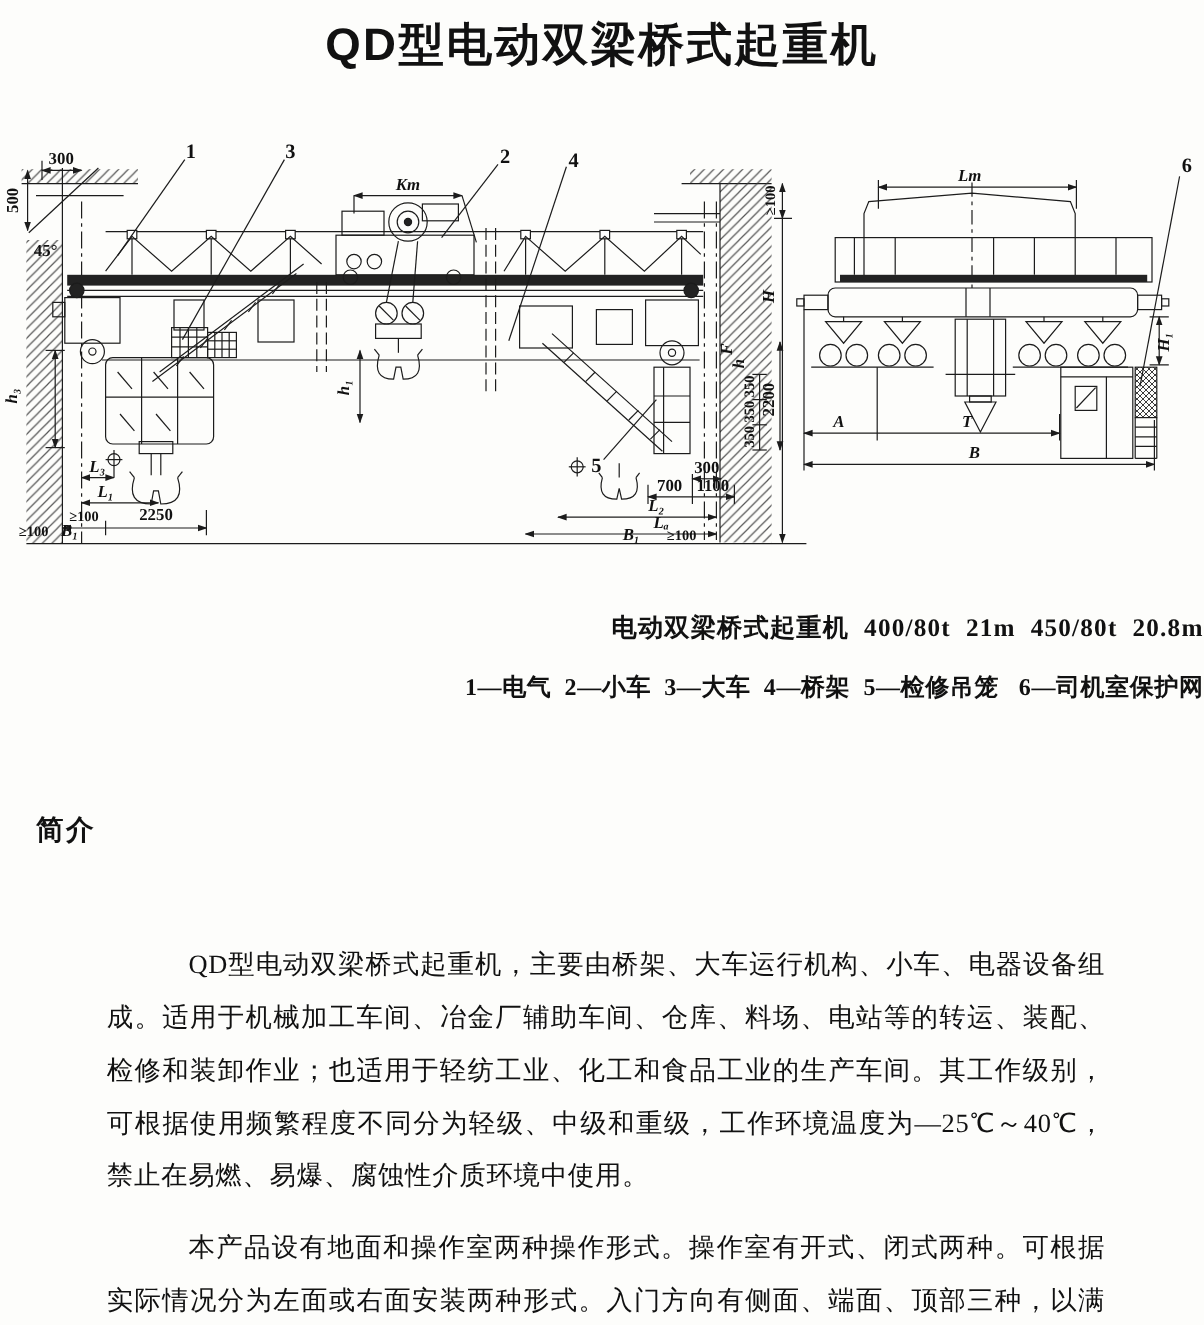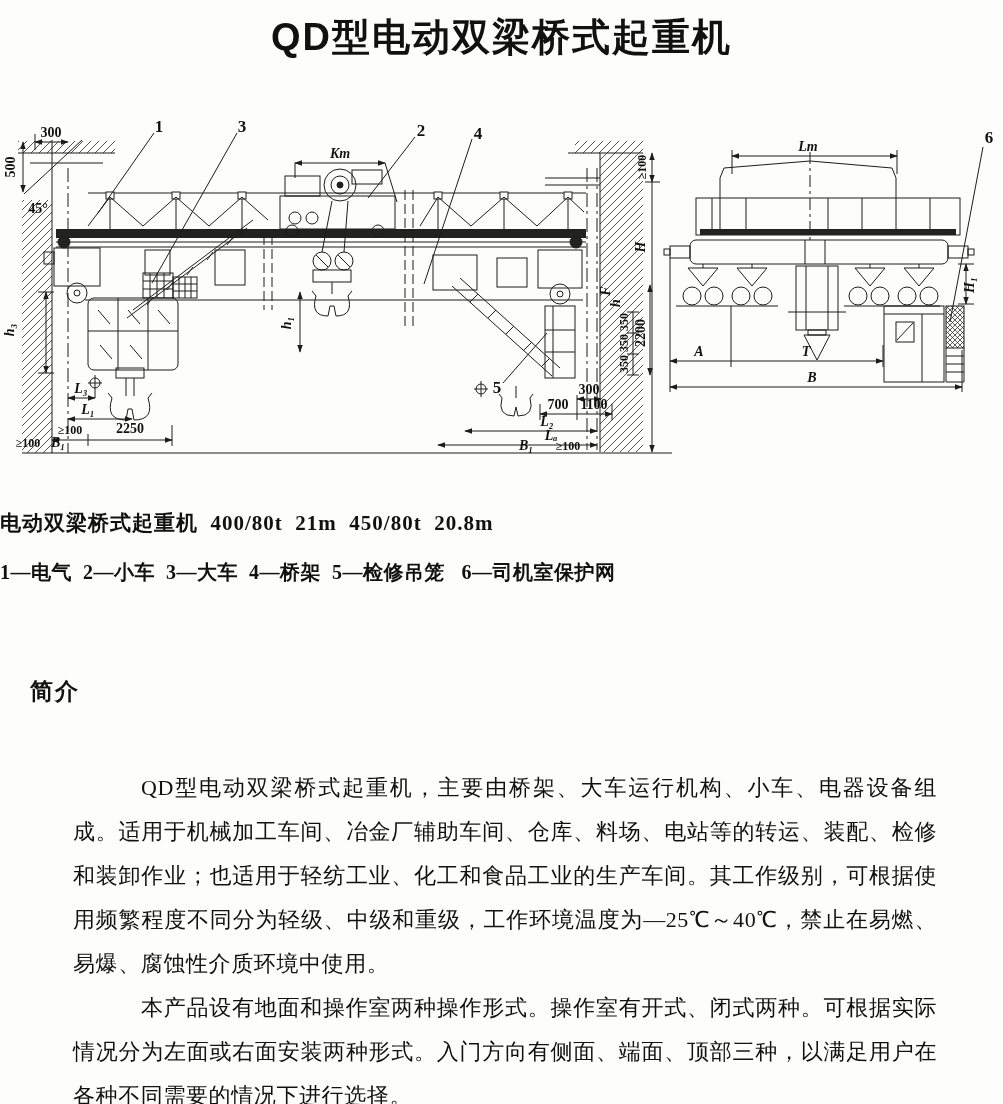--- a/index.html
+++ b/index.html
@@ -1,29 +1,29 @@
 <!DOCTYPE html>
 <html><head>
 <meta charset="utf-8">
 <style>
   html,body{margin:0;padding:0;}
   body{width:1003px;height:1104px;position:relative;background:#fdfdfb;color:#111;
        font-family:"Liberation Serif",serif;overflow:hidden;}
   .title{position:absolute;top:12px;left:0;width:100%;text-align:center;
          font-family:"Liberation Sans",sans-serif;font-weight:700;font-size:38px;letter-spacing:2px;}
   #fig{position:absolute;top:108px;left:0;}
-  .caption{position:absolute;top:509px;left:0;width:100%;text-align:left;
+  .caption{position:absolute;top:509px;left:0;width:100%;text-align:right;
            font-weight:700;font-size:21px;white-space:pre;letter-spacing:1px;}
-  .legend{position:absolute;top:559px;left:0;width:100%;text-align:left;
+  .legend{position:absolute;top:559px;left:0;width:100%;text-align:right;
           font-weight:700;font-size:20px;white-space:pre;letter-spacing:.5px;}
   .heading{position:absolute;top:676px;left:30px;font-family:Liberation Sans, sans-serif;
            font-weight:700;font-size:23px;letter-spacing:2px;}
   .bodytext{position:absolute;top:766px;left:73px;width:864px;font-size:22px;line-height:44px;
             text-align:justify;letter-spacing:.6px;}
-  .bodytext p{margin:0;text-indent:68px;}
+  .bodytext p{margin:16px;text-indent:68px;}
   
   text{fill:#111;stroke:none;text-anchor:middle;}
   .t-num{font-family:"Liberation Serif",serif;font-weight:700;font-size:14px;}
   .t-nums{font-family:"Liberation Serif",serif;font-weight:700;font-size:12px;}
   .t-dim{font-family:"Liberation Serif",serif;font-weight:700;font-style:italic;font-size:14px;}
   .t-co{font-family:"Liberation Serif",serif;font-weight:700;font-size:17px;}
 </style>
 </head>
 <body>
 

